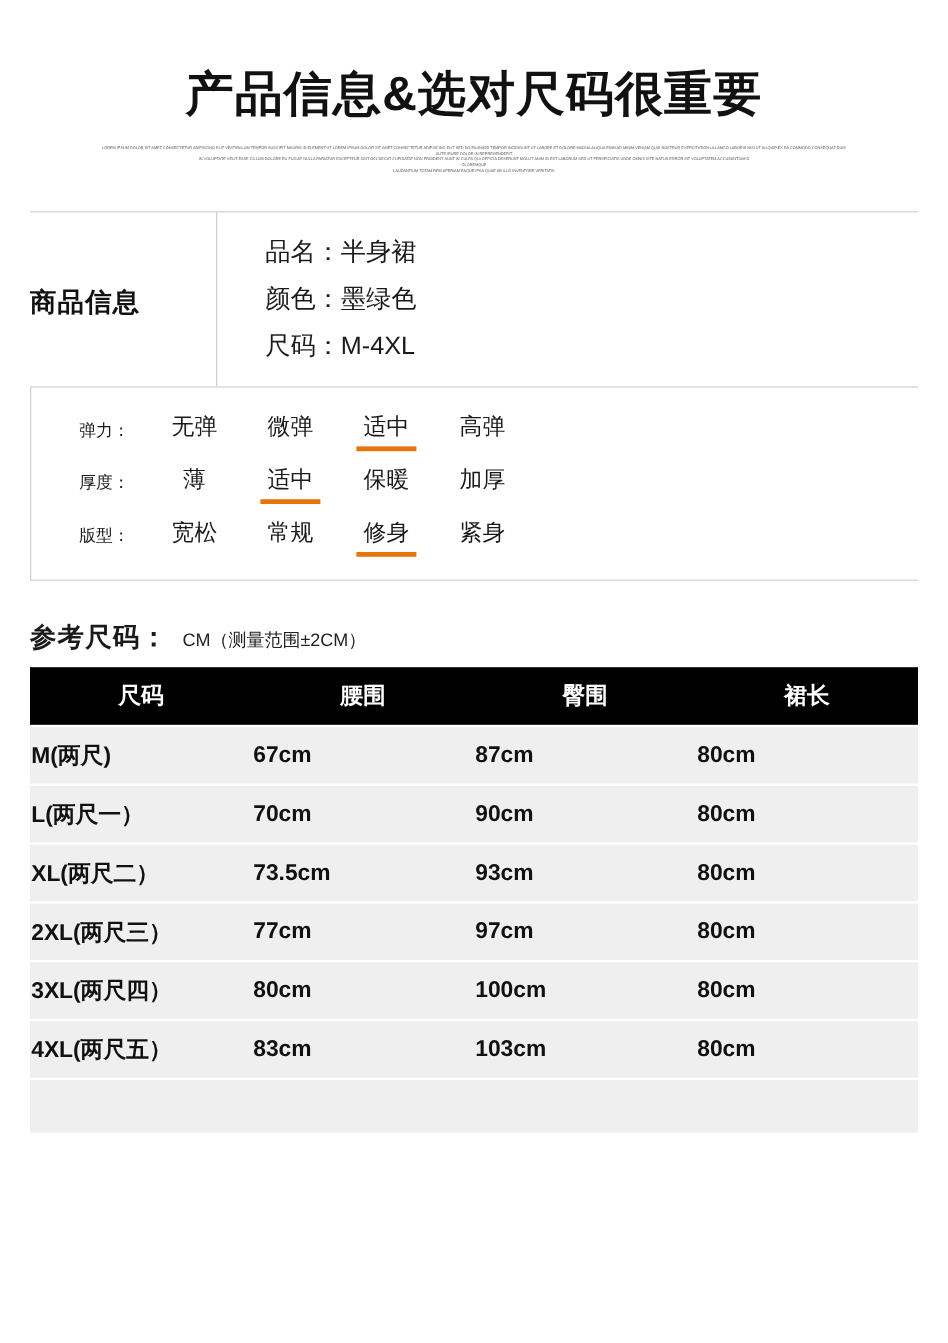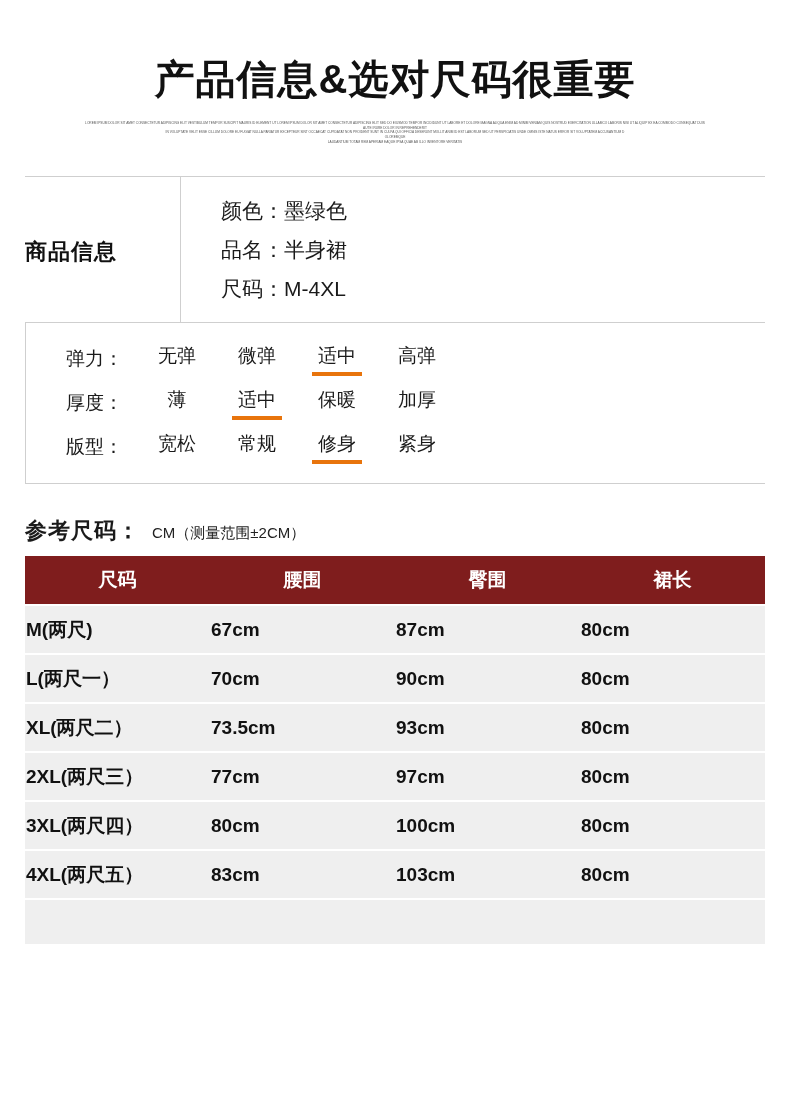--- a/index.html
+++ b/index.html
@@ -99,21 +99,21 @@
   .info-row.note { color: #e0201b; }
 
   
   .idx-table {
     border-collapse: collapse;
   }
   .idx-row td {
     padding: 0;
   }
   .idx-key {
-    font-size: 19px;
+    font-size: 14px;
     text-align: left;
     white-space: nowrap;
     padding-right: 14px !important;
     vertical-align: middle;
     height: 44px;
   }
   .idx-opt {
     font-size: 19px;
     text-align: center;
     width: 62px;
@@ -160,21 +160,21 @@
     margin-left: 12px;
     color: #222;
   }
   table.sizes {
     width: 740px;
     margin: 0 auto;
     border-collapse: collapse;
     table-layout: fixed;
   }
   table.sizes th {
-    background: #7f1d1d;
+    background: #000000;
     color: #ffffff;
     font-size: 19px;
     font-weight: bold;
     height: 46px;
     border: none;
   }
   table.sizes td {
     background: #efefef;
     text-align: left;
     font-size: 19px;
@@ -202,24 +202,24 @@
   </div>
 
   <div class="divider-top"></div>
 
   <div class="sec-block">
     <div class="sec-label-col">
       <div class="sec-label">商品信息</div>
     </div>
     <div class="sec-body-col">
       <div class="info-row">
-        <span class="k">颜色：</span><span class="v">墨绿色</span>
+        <span class="k">品名：</span><span class="v">半身裙</span>
       </div>
       <div class="info-row">
-        <span class="k">品名：</span><span class="v">半身裙</span>
+        <span class="k">颜色：</span><span class="v">墨绿色</span>
       </div>
       <div class="info-row">
         <span class="k">尺码：</span><span class="v">M-4XL</span>
       </div>
     </div>
   </div>
 
   <div class="divider-mid"></div>
 
   <div class="sec-block">

